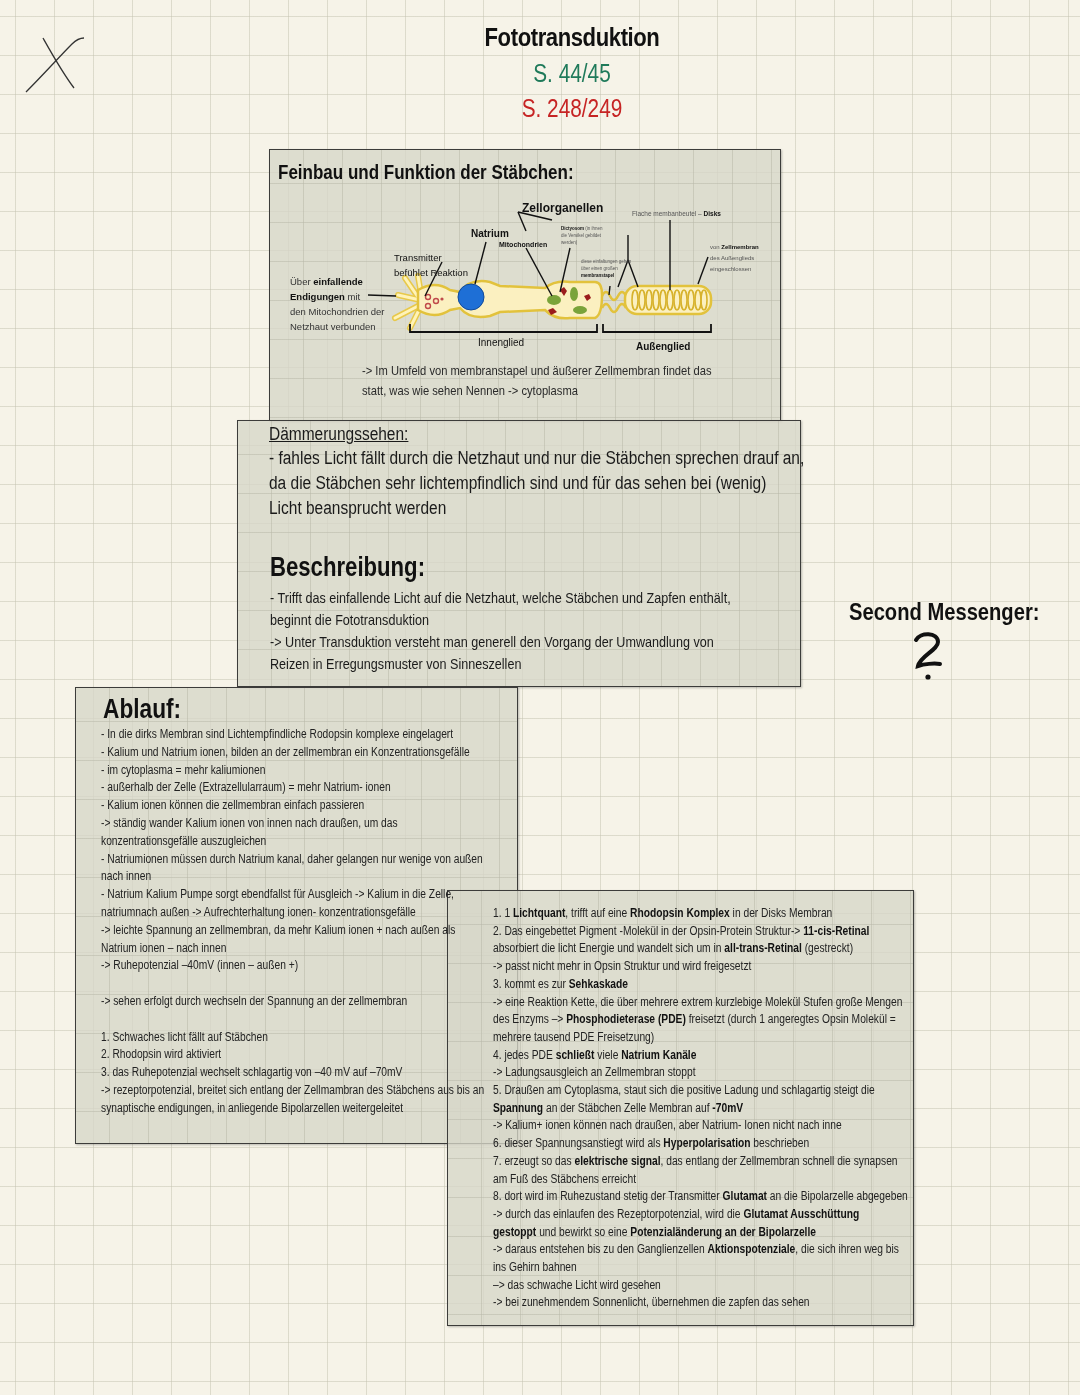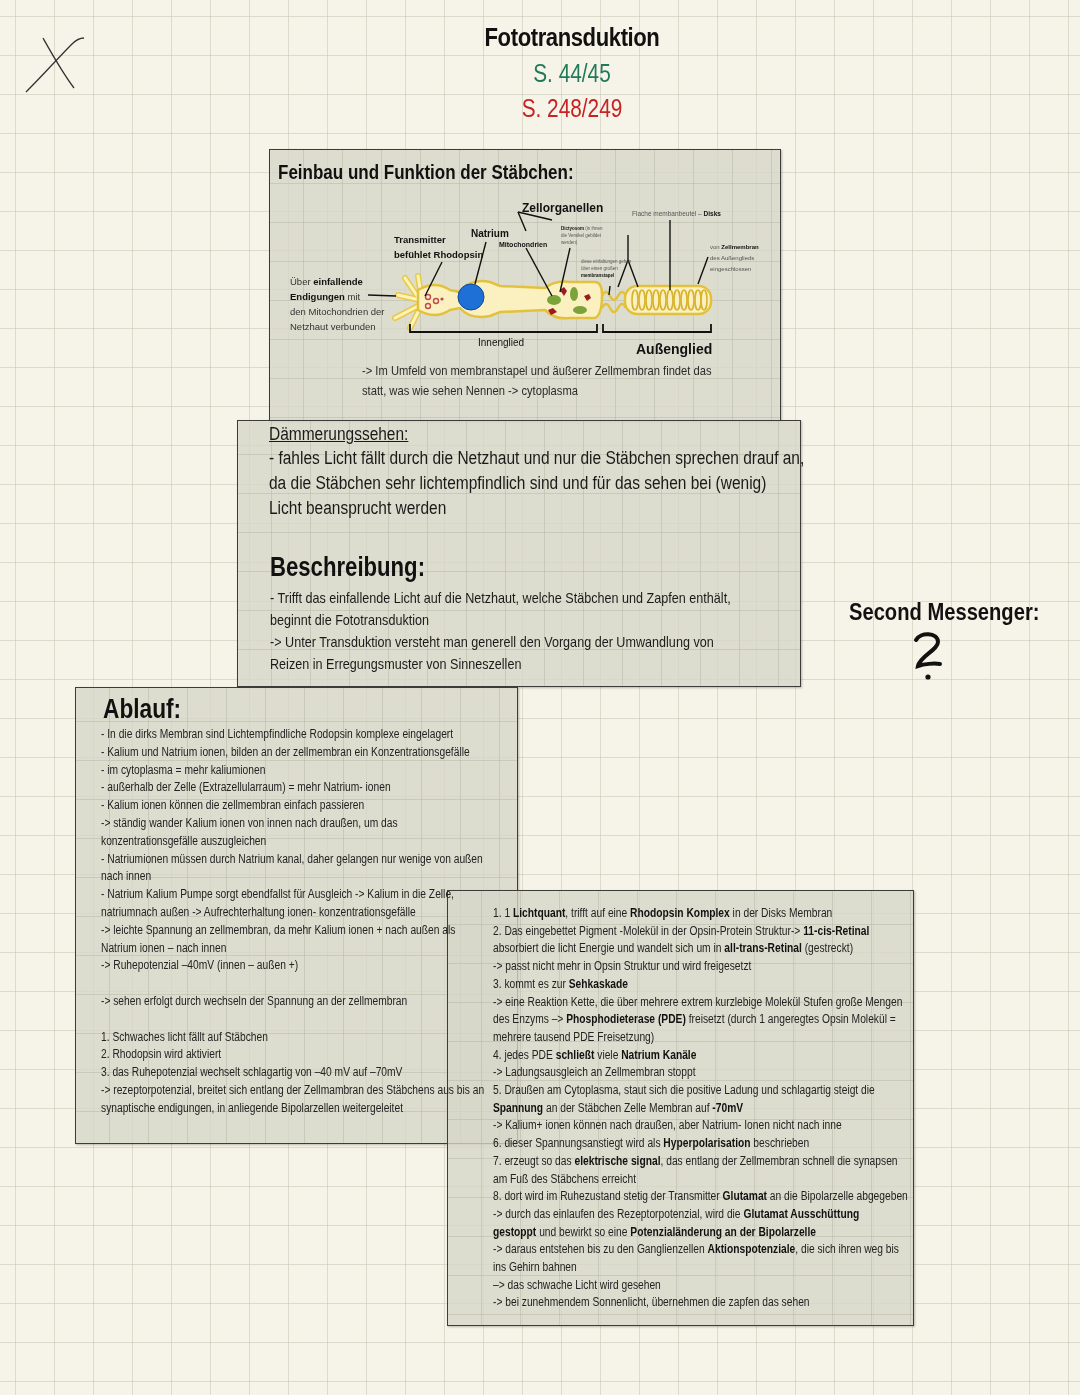--- a/index.html
+++ b/index.html
@@ -125,23 +125,23 @@
         <path d="M333 174 L333 182 L441 182 L441 174" stroke-width="1.8"></path>
       </g>
     </svg>
 
     <div class="diag-lbl" style="left:20px;top:124px;font-size:9.5px;line-height:15px;">
       <div><span>Über </span><b>einfallende</b></div>
       <div><b>Endigungen</b><span> mit</span></div>
       <div>den Mitochondrien der</div>
       <div>Netzhaut verbunden</div>
     </div>
-    <div class="diag-lbl" style="left:124px;top:82px;font-size:9.5px;line-height:15px;font-weight:bold;color:#111;">
+    <div class="diag-lbl" style="left:124px;top:100px;font-size:9.5px;line-height:15px;font-weight:normal;color:#111;">
       <div>Transmitter</div>
-      <div>befühlet Rhodopsin</div>
+      <div>befühlet Reaktion</div>
     </div>
     <div class="diag-lbl" style="left:201px;top:78px;font-size:10px;font-weight:bold;color:#111;">Natrium</div>
     <div class="diag-lbl" style="left:252px;top:51px;font-size:12px;font-weight:bold;color:#111;">Zellorganellen</div>
     <div class="diag-lbl" style="left:229px;top:91px;font-size:7px;font-weight:bold;color:#111;">Mitochondrien</div>
     <div class="diag-lbl" style="left:291px;top:75px;font-size:4.5px;line-height:7px;color:#555;">
       <div><b>Dictyosom</b><span> (in ihnen</span></div>
       <div>die Versikel gebildet</div>
       <div>werden)</div>
     </div>
     <div class="diag-lbl" style="left:311px;top:108px;font-size:4.5px;line-height:7px;color:#555;">
@@ -151,21 +151,21 @@
     </div>
     <div class="diag-lbl" style="left:362px;top:60px;font-size:6.5px;color:#555;">
       <span>Flache membanbeutel – </span><b>Disks</b>
     </div>
     <div class="diag-lbl" style="left:440px;top:92px;font-size:6px;line-height:11px;color:#555;">
       <div><span>von </span><b>Zellmembran</b></div>
       <div>des Außenglieds</div>
       <div>eingeschlossen</div>
     </div>
     <div class="diag-lbl" style="left:208px;top:187px;font-size:10px;font-weight:normal;color:#111;">Innenglied</div>
-    <div class="diag-lbl" style="left:366px;top:191px;font-size:14px;font-weight:bold;color:#111;">Außenglied</div>
+    <div class="diag-lbl" style="left:366px;top:191px;font-size:10px;font-weight:bold;color:#111;">Außenglied</div>
   </div>
 
   <div class="abs narrow" style="left:92px;top:211px;font-size:13px;line-height:20px;transform:scaleX(0.86);white-space:nowrap;">
     <div class="line">-&gt; Im Umfeld von membranstapel und äußerer Zellmembran findet das</div>
     <div class="line">statt, was wie sehen Nennen -&gt; cytoplasma</div>
   </div>
 </div>
 
 <div class="box" style="left:237px;top:420px;width:562px;height:265px;">
   <div class="abs narrow" style="left:31px;top:3px;font-size:18px;text-decoration:underline;transform:scaleX(0.86);white-space:nowrap;color:#1a1a1a;">Dämmerungssehen:</div>

